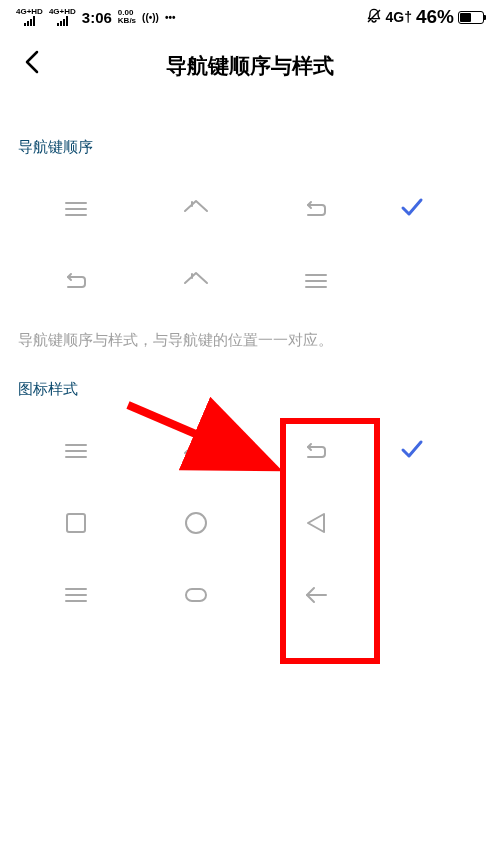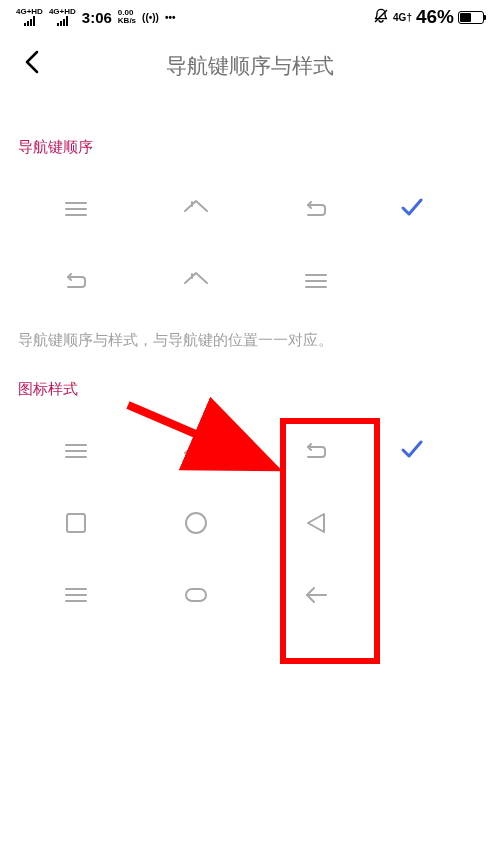--- a/index.html
+++ b/index.html
@@ -103,30 +103,30 @@
       height: 28px;
       display: flex;
       align-items: center;
       justify-content: center;
     }
     .title {
       position: absolute;
       left: 50%;
       transform: translateX(-50%);
       font-size: 21px;
-      font-weight: 400;
-      color: #737373;
+      font-weight: 700;
+      color: #000000;
       margin-top: 8px;
     }
     .spacer-top {
       height: 48px;
     }
     .section-title {
       font-size: 15px;
-      color: #be185d;
+      color: #0c4a6e;
       padding: 0 18px 16px;
     }
     .option-row {
       display: flex;
       align-items: center;
       height: 72px;
       padding: 0 8px 0 16px;
     }
     .icon-slot {
       width: 120px;
@@ -195,21 +195,21 @@
     <span style="font-size:10px">•••</span>
   </div>
   <div class="status-right">
     <span>
       <svg width="16" height="16" viewBox="0 0 24 24" fill="none" stroke="#000" stroke-width="2">
           <path d="M18 8a6 6 0 0 0-12 0c0 7-3 8-3 8h18s-3-1-3-8"></path>
           <path d="M9 18a3 3 0 0 0 6 0"></path>
           <path d="M21 3 L3 21"></path>
         </svg>
     </span>
-    <span style="font-size:10px">4G†</span>
+    <span style="font-size:14px">4G†</span>
     <span style="font-size:19px;font-weight:600">46%</span>
     <span class="battery">
       <span class="battery-fill" style="width:46%"></span>
     </span>
   </div>
 </div>
 
 <div class="header">
   <div class="back-btn">
     <svg width="18" height="28" viewBox="0 0 18 28" fill="none" stroke="#000" stroke-width="2.5" stroke-linecap="round" stroke-linejoin="round">

